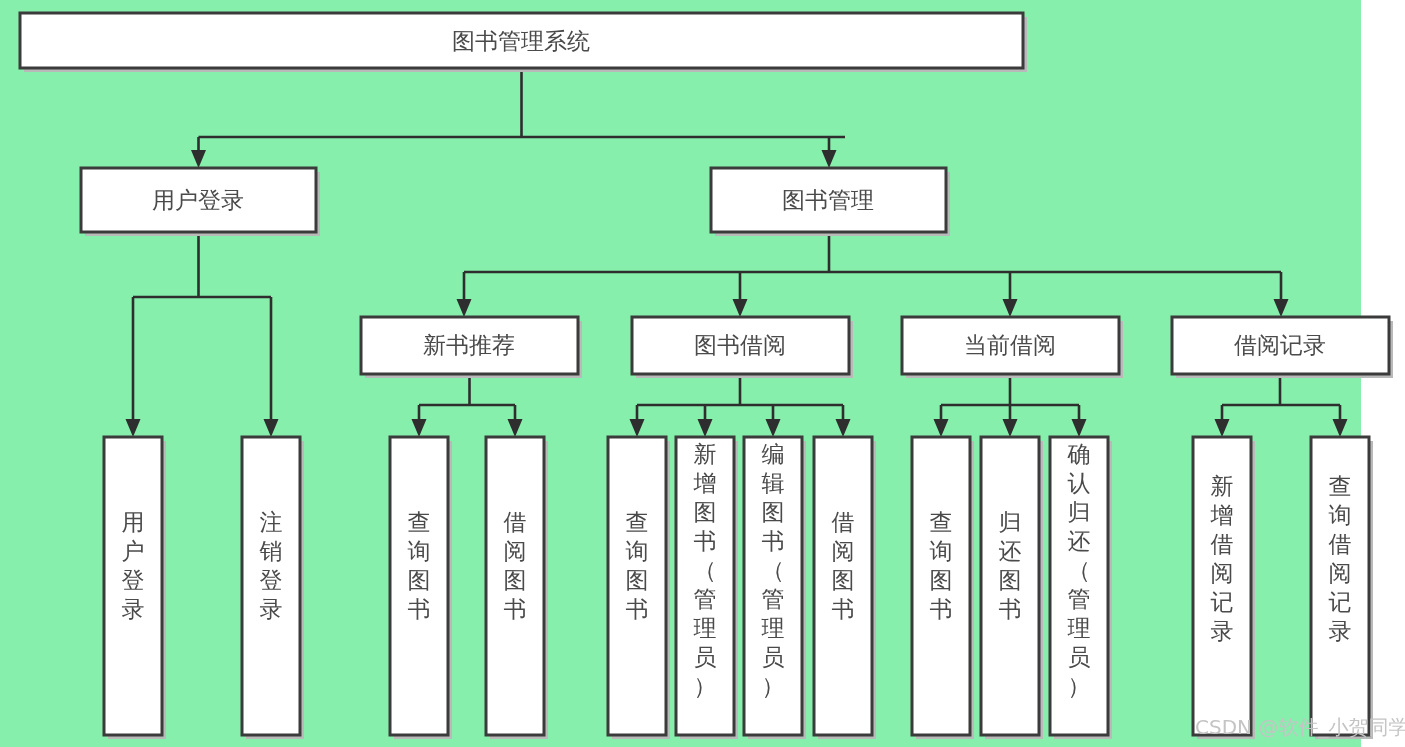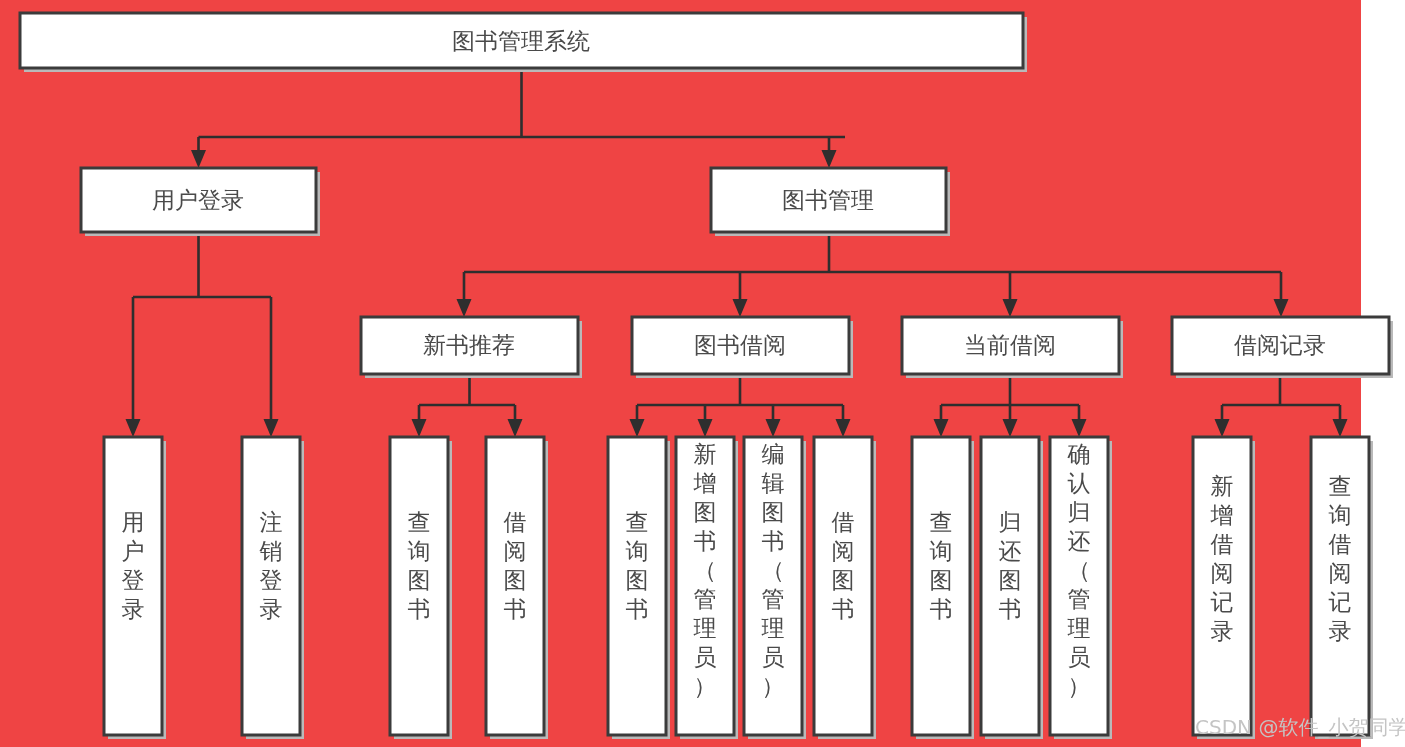--- a/index.html
+++ b/index.html
@@ -11,21 +11,21 @@
   body {
     width: 1405px;
     height: 747px;
     font-family: "DejaVu Sans", "Liberation Sans", sans-serif;
     overflow: hidden;
   }
   #diagram-root {
     position: relative;
     width: 1361px;
     height: 747px;
-    background: #ef4444;
+    background: #86efac;
   }
   svg#flowchart {
     display: block;
     width: 1405px;
     height: 747px;
   }
   .node-box {
     fill: #ffffff;
     stroke: #3b3b3b;
     stroke-width: 3;

